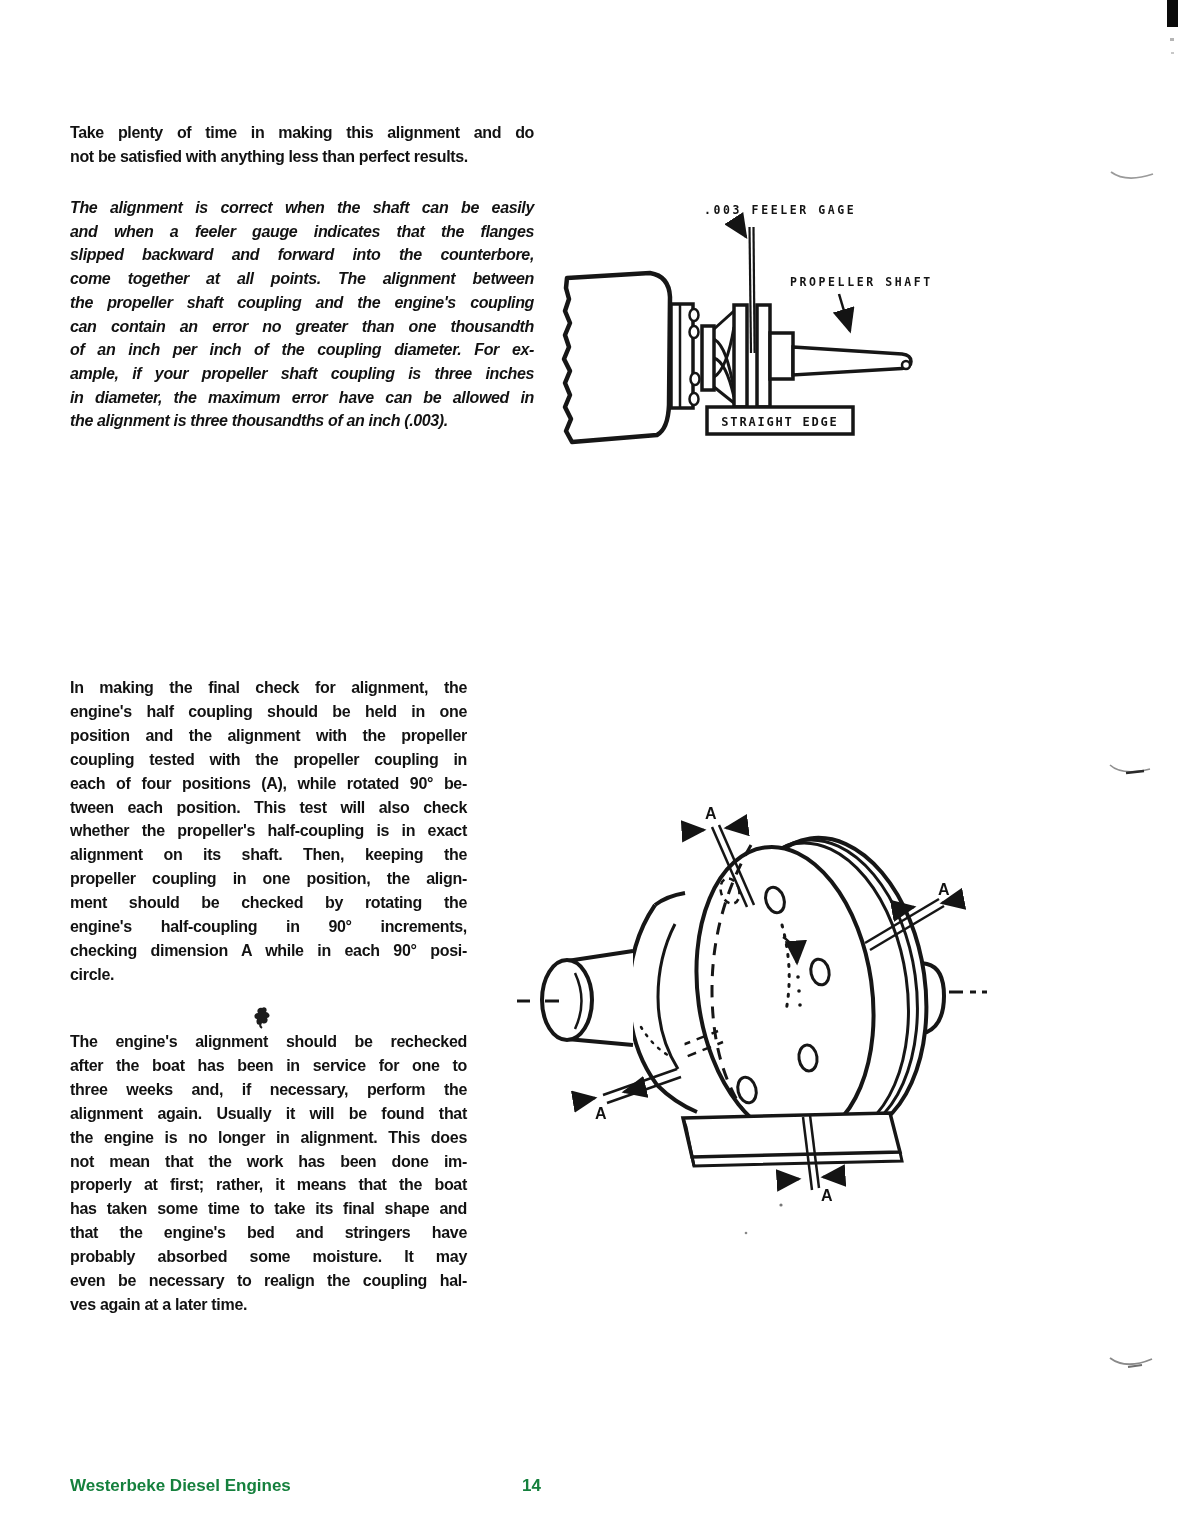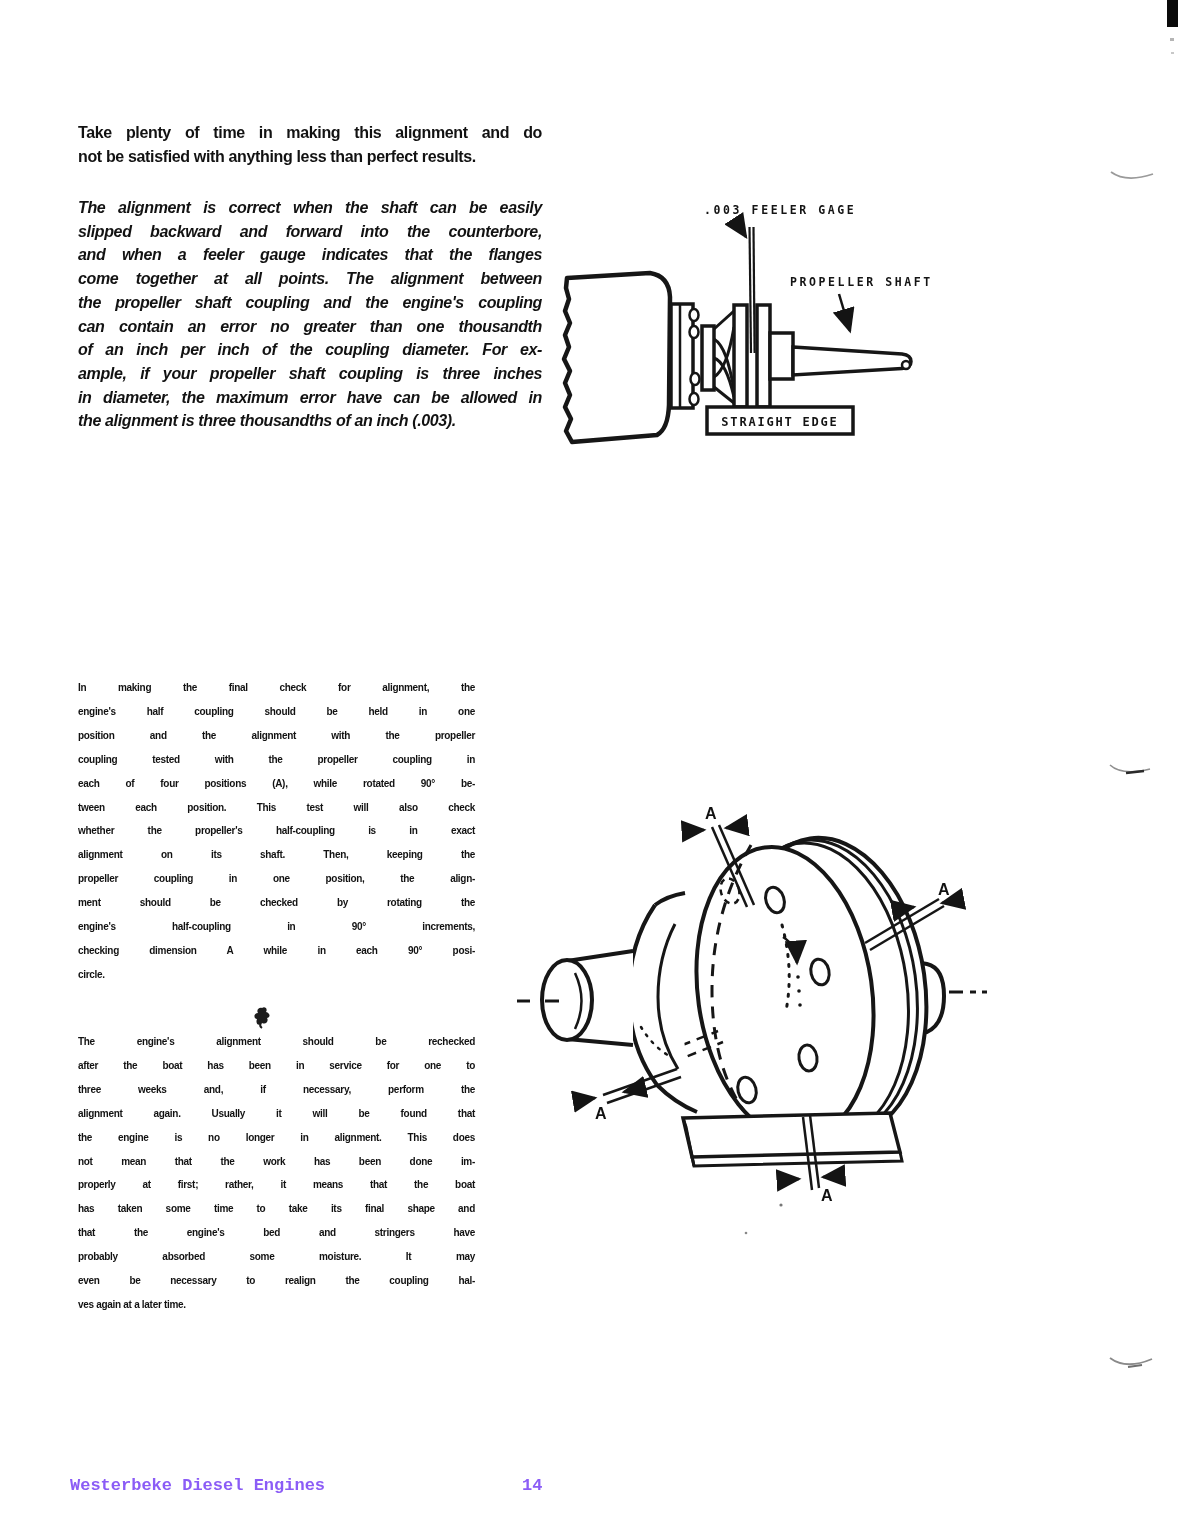--- a/index.html
+++ b/index.html
@@ -1,29 +1,29 @@
 <!DOCTYPE html>
 <html><head>
 <meta charset="utf-8">
 <style>
   html,body{margin:0;padding:0;background:#ffffff;}
   .page{
     position:relative;width:1190px;height:1536px;background:#ffffff;
     font-family:"Liberation Sans", sans-serif;color:#111;overflow:hidden;
   }
-  .para{position:absolute;margin-left:8px;}
+  .para{position:absolute;}
   .para .line{
     text-align:justify;text-align-last:justify;
     font-weight:bold;color:#121212;
     white-space:normal;
   }
   .para .line.last{text-align:last;text-align-last:left;}
   .p-wide .line{font-size:16px;line-height:23.7px;letter-spacing:-0.35px;}
-  .p-narrow .line{font-size:10px;line-height:23.9px;letter-spacing:-0.30px;}
-  .footer-text{position:absolute;font-size:17px;font-weight:bold;color:#8b5cf6;font-family:Liberation Mono, monospace;}
+  .p-narrow .line{font-size:16px;line-height:23.9px;letter-spacing:-0.30px;}
+  .footer-text{position:absolute;font-size:17px;font-weight:bold;color:#15803d;}
   .fig{position:absolute;}
   .artifact{position:absolute;}
   svg text.draft{
     font-family:"DejaVu Sans Mono", monospace;font-weight:bold;fill:#141414;
   }
   svg text.dimA{
     font-family:"Liberation Sans", sans-serif;font-weight:bold;font-size:16px;fill:#111;
   }
 </style>
 </head>
@@ -31,22 +31,22 @@
 
 <div class="page">
 
   <div class="para p-wide" style="left:70px;top:121px;width:464px;">
     <div class="line">Take plenty of time in making this alignment and do</div>
     <div class="line last">not be satisfied with anything less than perfect results.</div>
   </div>
 
   <div class="para p-wide" style="left:70px;top:196px;width:464px;font-style:italic;">
     <div class="line">The alignment is correct when the shaft can be easily</div>
+    <div class="line">and when a feeler gauge indicates that the flanges</div>
     <div class="line">slipped backward and forward into the counterbore,</div>
-    <div class="line">and when a feeler gauge indicates that the flanges</div>
     <div class="line">come together at all points.  The alignment between</div>
     <div class="line">the propeller shaft coupling and the engine's coupling</div>
     <div class="line">can contain an error no greater than one thousandth</div>
     <div class="line">of an inch per inch of the coupling diameter.  For ex-</div>
     <div class="line">ample, if your propeller shaft coupling is three inches</div>
     <div class="line">in diameter, the maximum error have can be allowed in</div>
     <div class="line last">the alignment is three thousandths of an inch (.003).</div>
   </div>
 
   <div class="para p-narrow" style="left:70px;top:676px;width:397px;">

